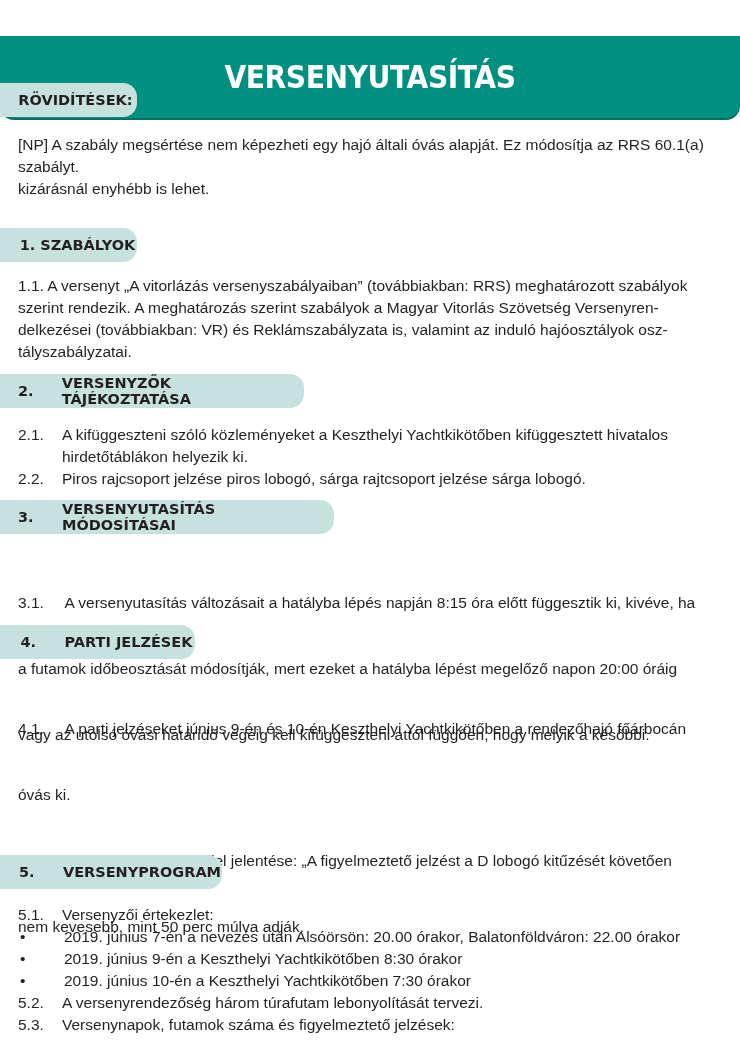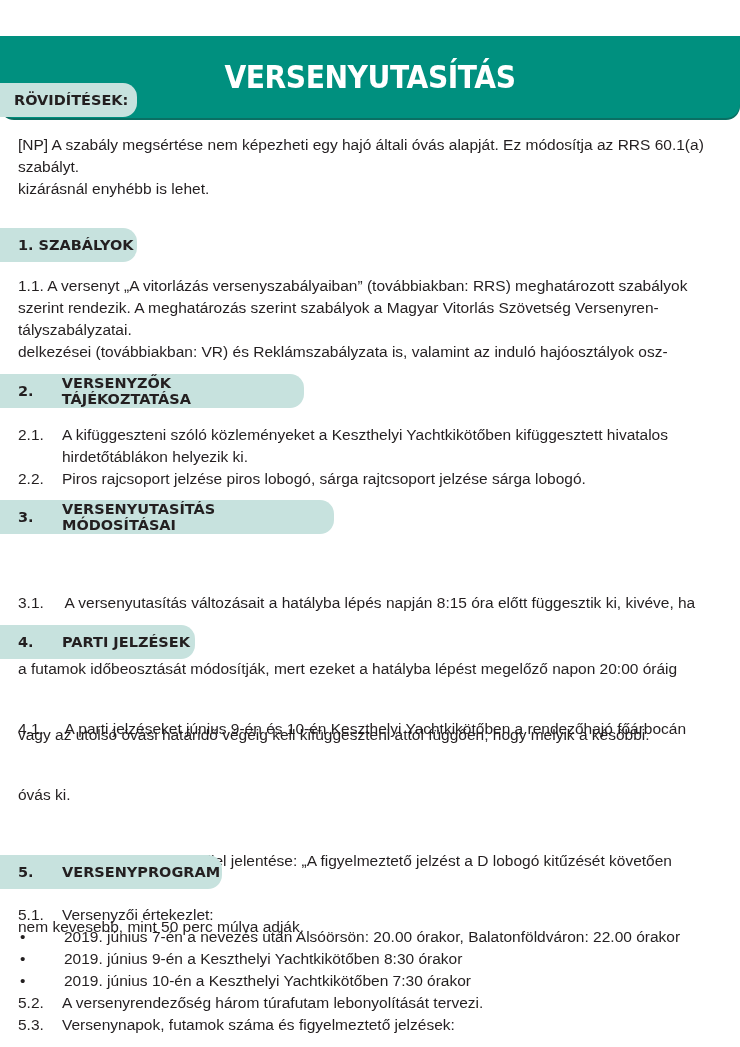--- a/index.html
+++ b/index.html
@@ -17,21 +17,21 @@
     margin: 0; text-align: center; color: #ffffff;
     font-family: "DejaVu Sans", sans-serif; font-weight: bold;
     font-size: 32px; letter-spacing: -0.5px; line-height: 82px;
     transform: scaleX(0.88);
   }
   .pill {
     position: absolute; left: 0; height: 34px;
     background: #c7e2de; border-radius: 0 14px 14px 0;
     display: flex; align-items: center;
     font-family: "DejaVu Sans", sans-serif; font-weight: bold; font-size: 14.5px;
-    color: #231f20; box-sizing: border-box; padding-left: 18px;
+    color: #231f20; box-sizing: border-box; padding-left: 18px; justify-content: center;
   }
   .pill .num { display: inline-block; width: 44px; }
   .pill .sp { display:inline-block; width:5px; }
   .para {
     position: absolute; left: 18px; width: 708px;
     font-size: 15.5px; line-height: 22px; color: #231f20;
   }
   .row { display: flex; }
   .row .n { flex: 0 0 44px; }
   .row .t { flex: 1; }
@@ -54,22 +54,22 @@
 </div>
 
 <div class="pill" style="top:228px; width:137px;">
   <span>1.</span>
     <span class="sp"></span>
   <span>SZABÁLYOK</span>
 </div>
 <div class="para" style="top:275px;">
   <div>1.1. A versenyt „A vitorlázás versenyszabályaiban” (továbbiakban: RRS) meghatározott szabályok</div>
   <div>szerint rendezik. A meghatározás szerint szabályok a Magyar Vitorlás Szövetség Versenyren-</div>
+  <div>delkezései (továbbiakban: VR) és Reklámszabályzata is, valamint az induló hajóosztályok osz-</div>
   <div>tályszabályzatai.</div>
-  <div>delkezései (továbbiakban: VR) és Reklámszabályzata is, valamint az induló hajóosztályok osz-</div>
 </div>
 
 <div class="pill" style="top:374px; width:304px;">
   <span class="num">2.</span>
   <span>VERSENYZŐK TÁJÉKOZTATÁSA</span>
 </div>
 <div class="para" style="top:424px;">
   <div class="row">
     <span class="n">2.1.</span>
     <span class="t">

